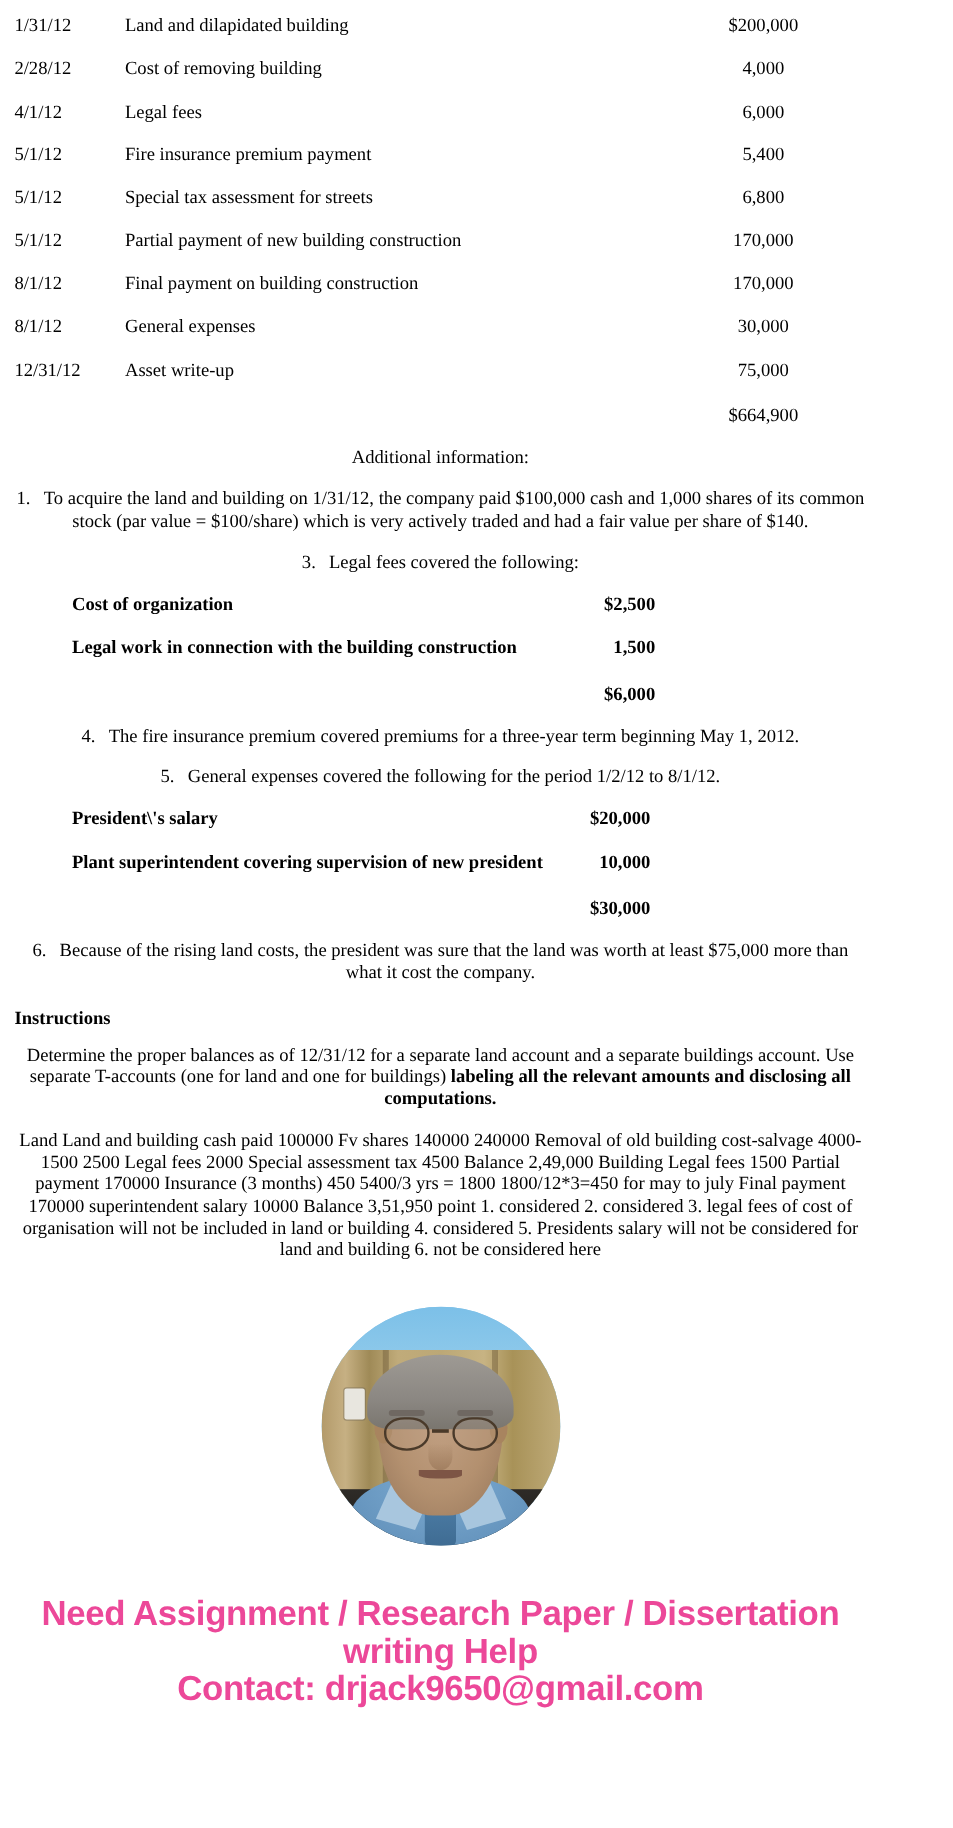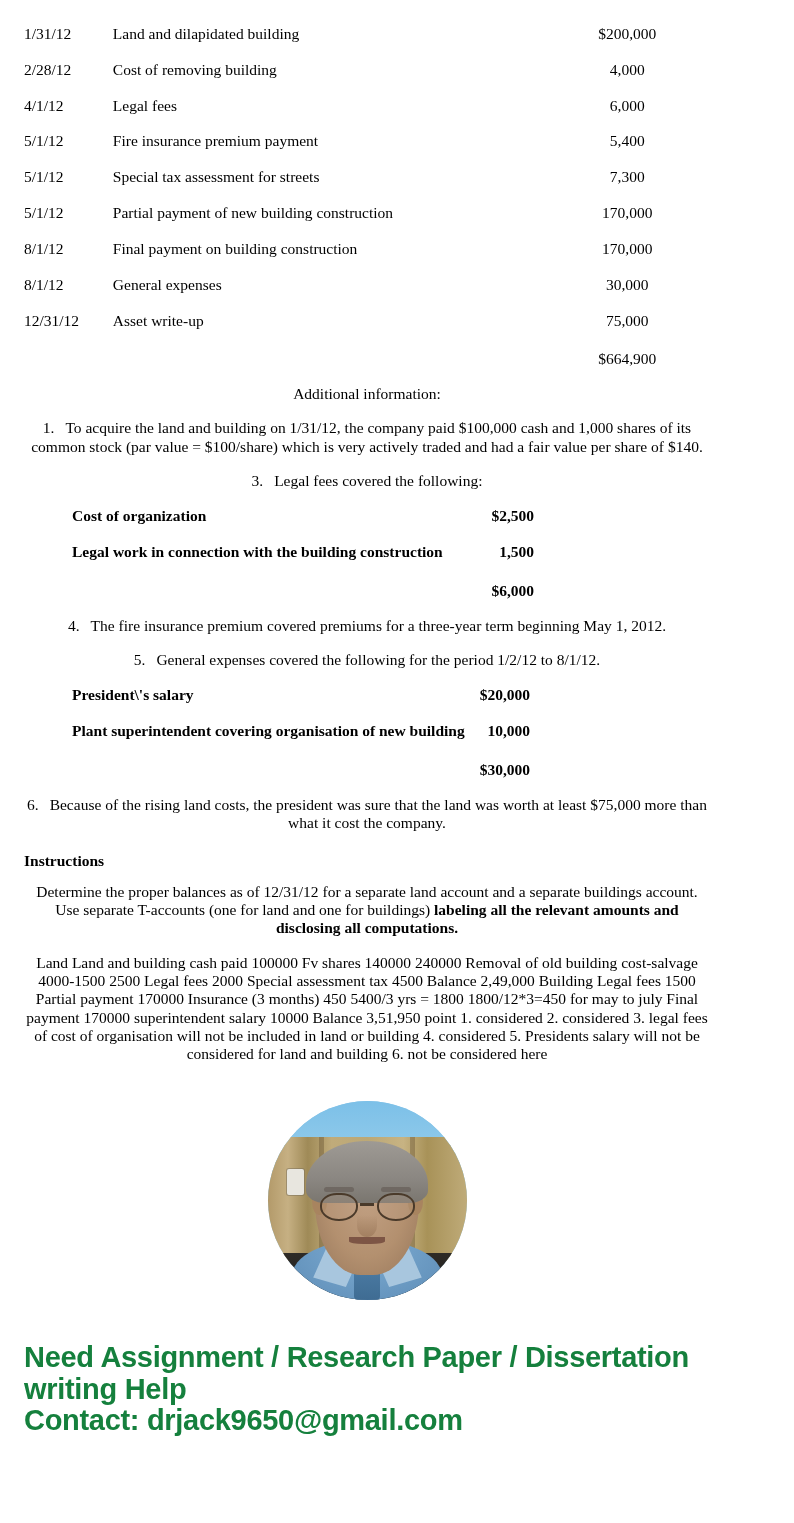--- a/index.html
+++ b/index.html
@@ -10,21 +10,21 @@
   }
   body {
     width: 794px;
     font-family: "Liberation Serif", "DejaVu Serif", serif;
     color: #000000;
   }
   .page {
     width: 734px;
     min-height: 1523px;
     position: relative;
-    padding: 16px;
+    padding: 4px;
     background: #fff;
   }
 
   
   .cost-table {
     width: 100%;
     border-collapse: collapse;
     margin: 0;
     font-size: 15.5px;
     line-height: 1.15;
@@ -220,27 +220,27 @@
     position: absolute; top: 57%; left: 50%; width: 20px; height: 22px;
     transform: translateX(-50%);
     background: linear-gradient(180deg, rgba(150,115,85,0) 0%, rgba(145,110,80,0.55) 100%);
     border-radius: 0 0 50% 50%;
   }
 
   
   .promo {
     margin: 0;
     padding: 42px 8px 0 8px;
-    text-align: left;
+    text-align: center;
     font-family: "Liberation Sans Narrow", "Liberation Sans", "DejaVu Sans", sans-serif;
     font-weight: bold;
     font-size: 29px;
     line-height: 1.08;
     letter-spacing: -0.3px;
-    color: #15803d;
+    color: #ec4899;
   }
   .promo .l1 { display: block; }
   .promo .l2 { display: block; }
   .promo .l3 { display: block; }
 </style>
 </head>
 <body>
 
 <div class="page">
 
@@ -262,21 +262,21 @@
         <td class="c-amt">6,000</td>
       </tr>
       <tr>
         <td class="c-date">5/1/12</td>
         <td class="c-desc">Fire insurance premium payment</td>
         <td class="c-amt">5,400</td>
       </tr>
       <tr>
         <td class="c-date">5/1/12</td>
         <td class="c-desc">Special tax assessment for streets</td>
-        <td class="c-amt">7,300</td>
+        <td class="c-amt">6,800</td>
       </tr>
       <tr>
         <td class="c-date">5/1/12</td>
         <td class="c-desc">Partial payment of new building construction</td>
         <td class="c-amt">170,000</td>
       </tr>
       <tr>
         <td class="c-date">8/1/12</td>
         <td class="c-desc">Final payment on building construction</td>
         <td class="c-amt">170,000</td>
@@ -327,21 +327,21 @@
 
   <p class="body"><span>5.</span><span class="nbsp-gap"></span><span>General expenses covered the following for the period 1/2/12 to 8/1/12.</span></p>
 
   <table class="sub-table narrow">
     <tbody>
       <tr>
         <td class="s-label">President\'s salary</td>
         <td class="s-amt">$20,000</td>
       </tr>
       <tr>
-        <td class="s-label">Plant superintendent covering organisation of new building</td>
+        <td class="s-label">Plant superintendent covering supervision of new president</td>
         <td class="s-amt">10,000</td>
       </tr>
       <tr class="total-row">
         <td class="s-label"></td>
         <td class="s-amt">$30,000</td>
       </tr>
     </tbody>
   </table>
 
   <p class="body"><span>6.</span><span class="nbsp-gap"></span><span>Because of the rising land costs, the president was sure that the land was worth at least $75,000 more than what it cost the company.</span></p>

